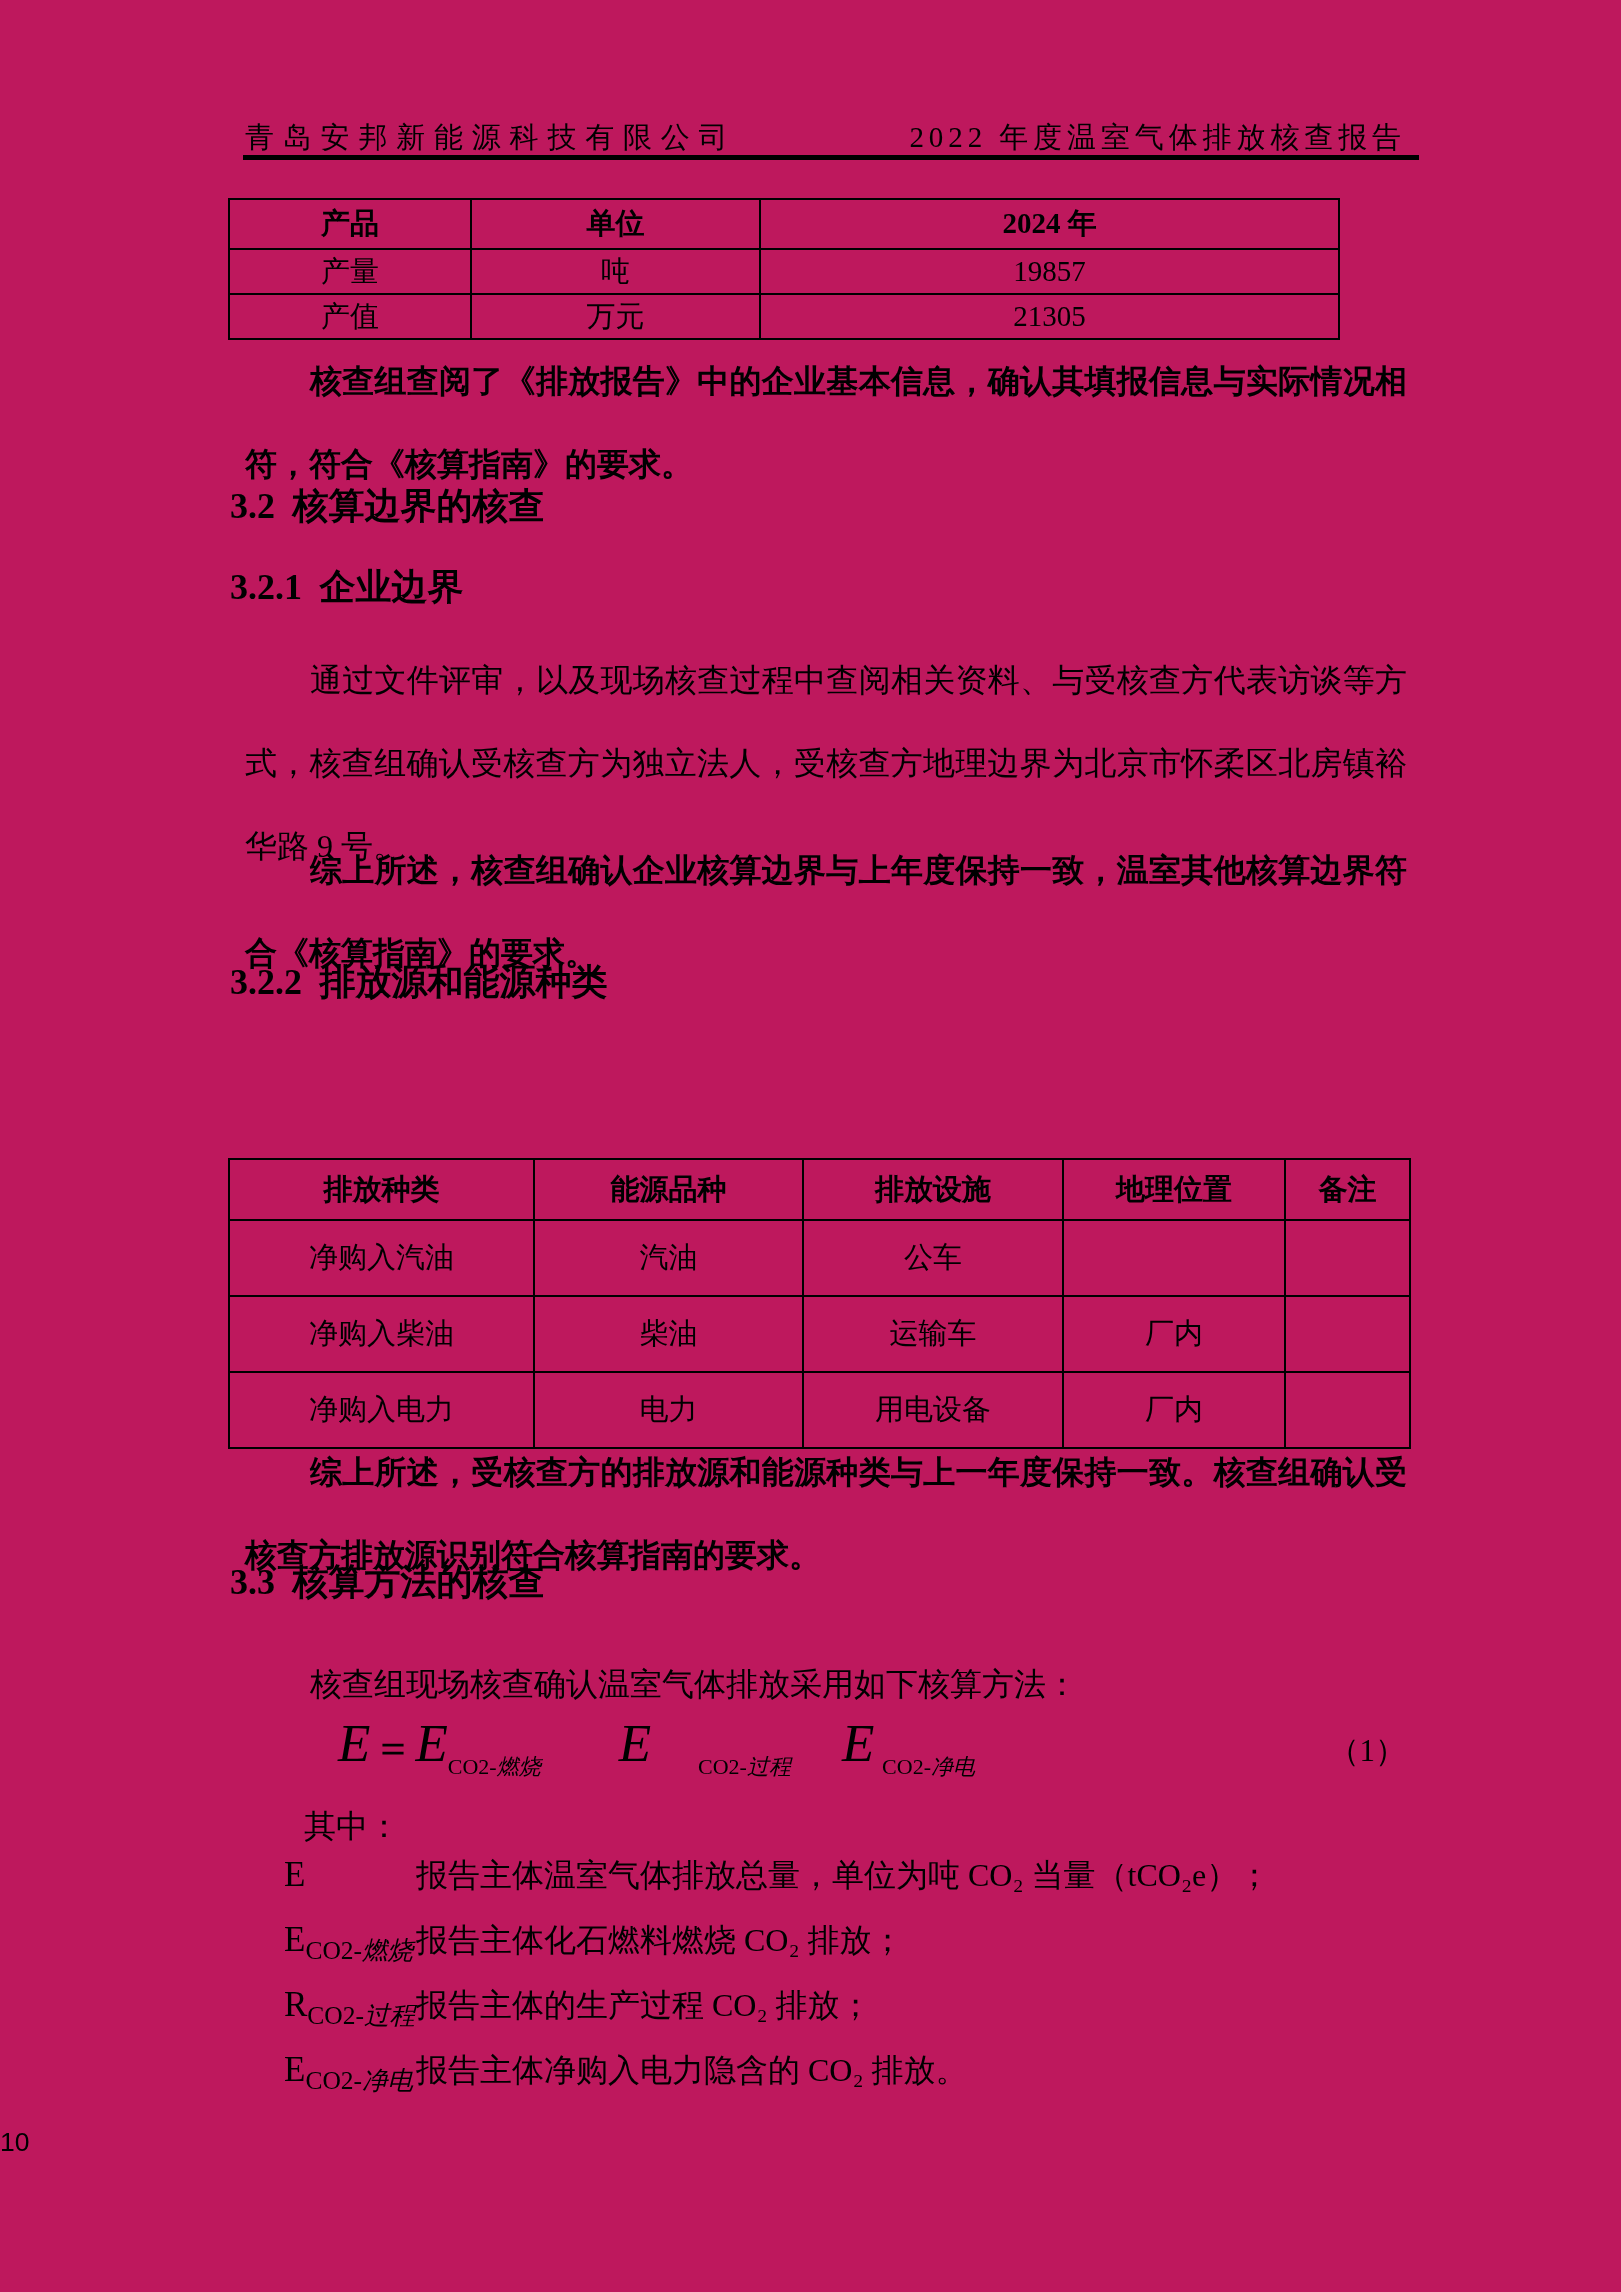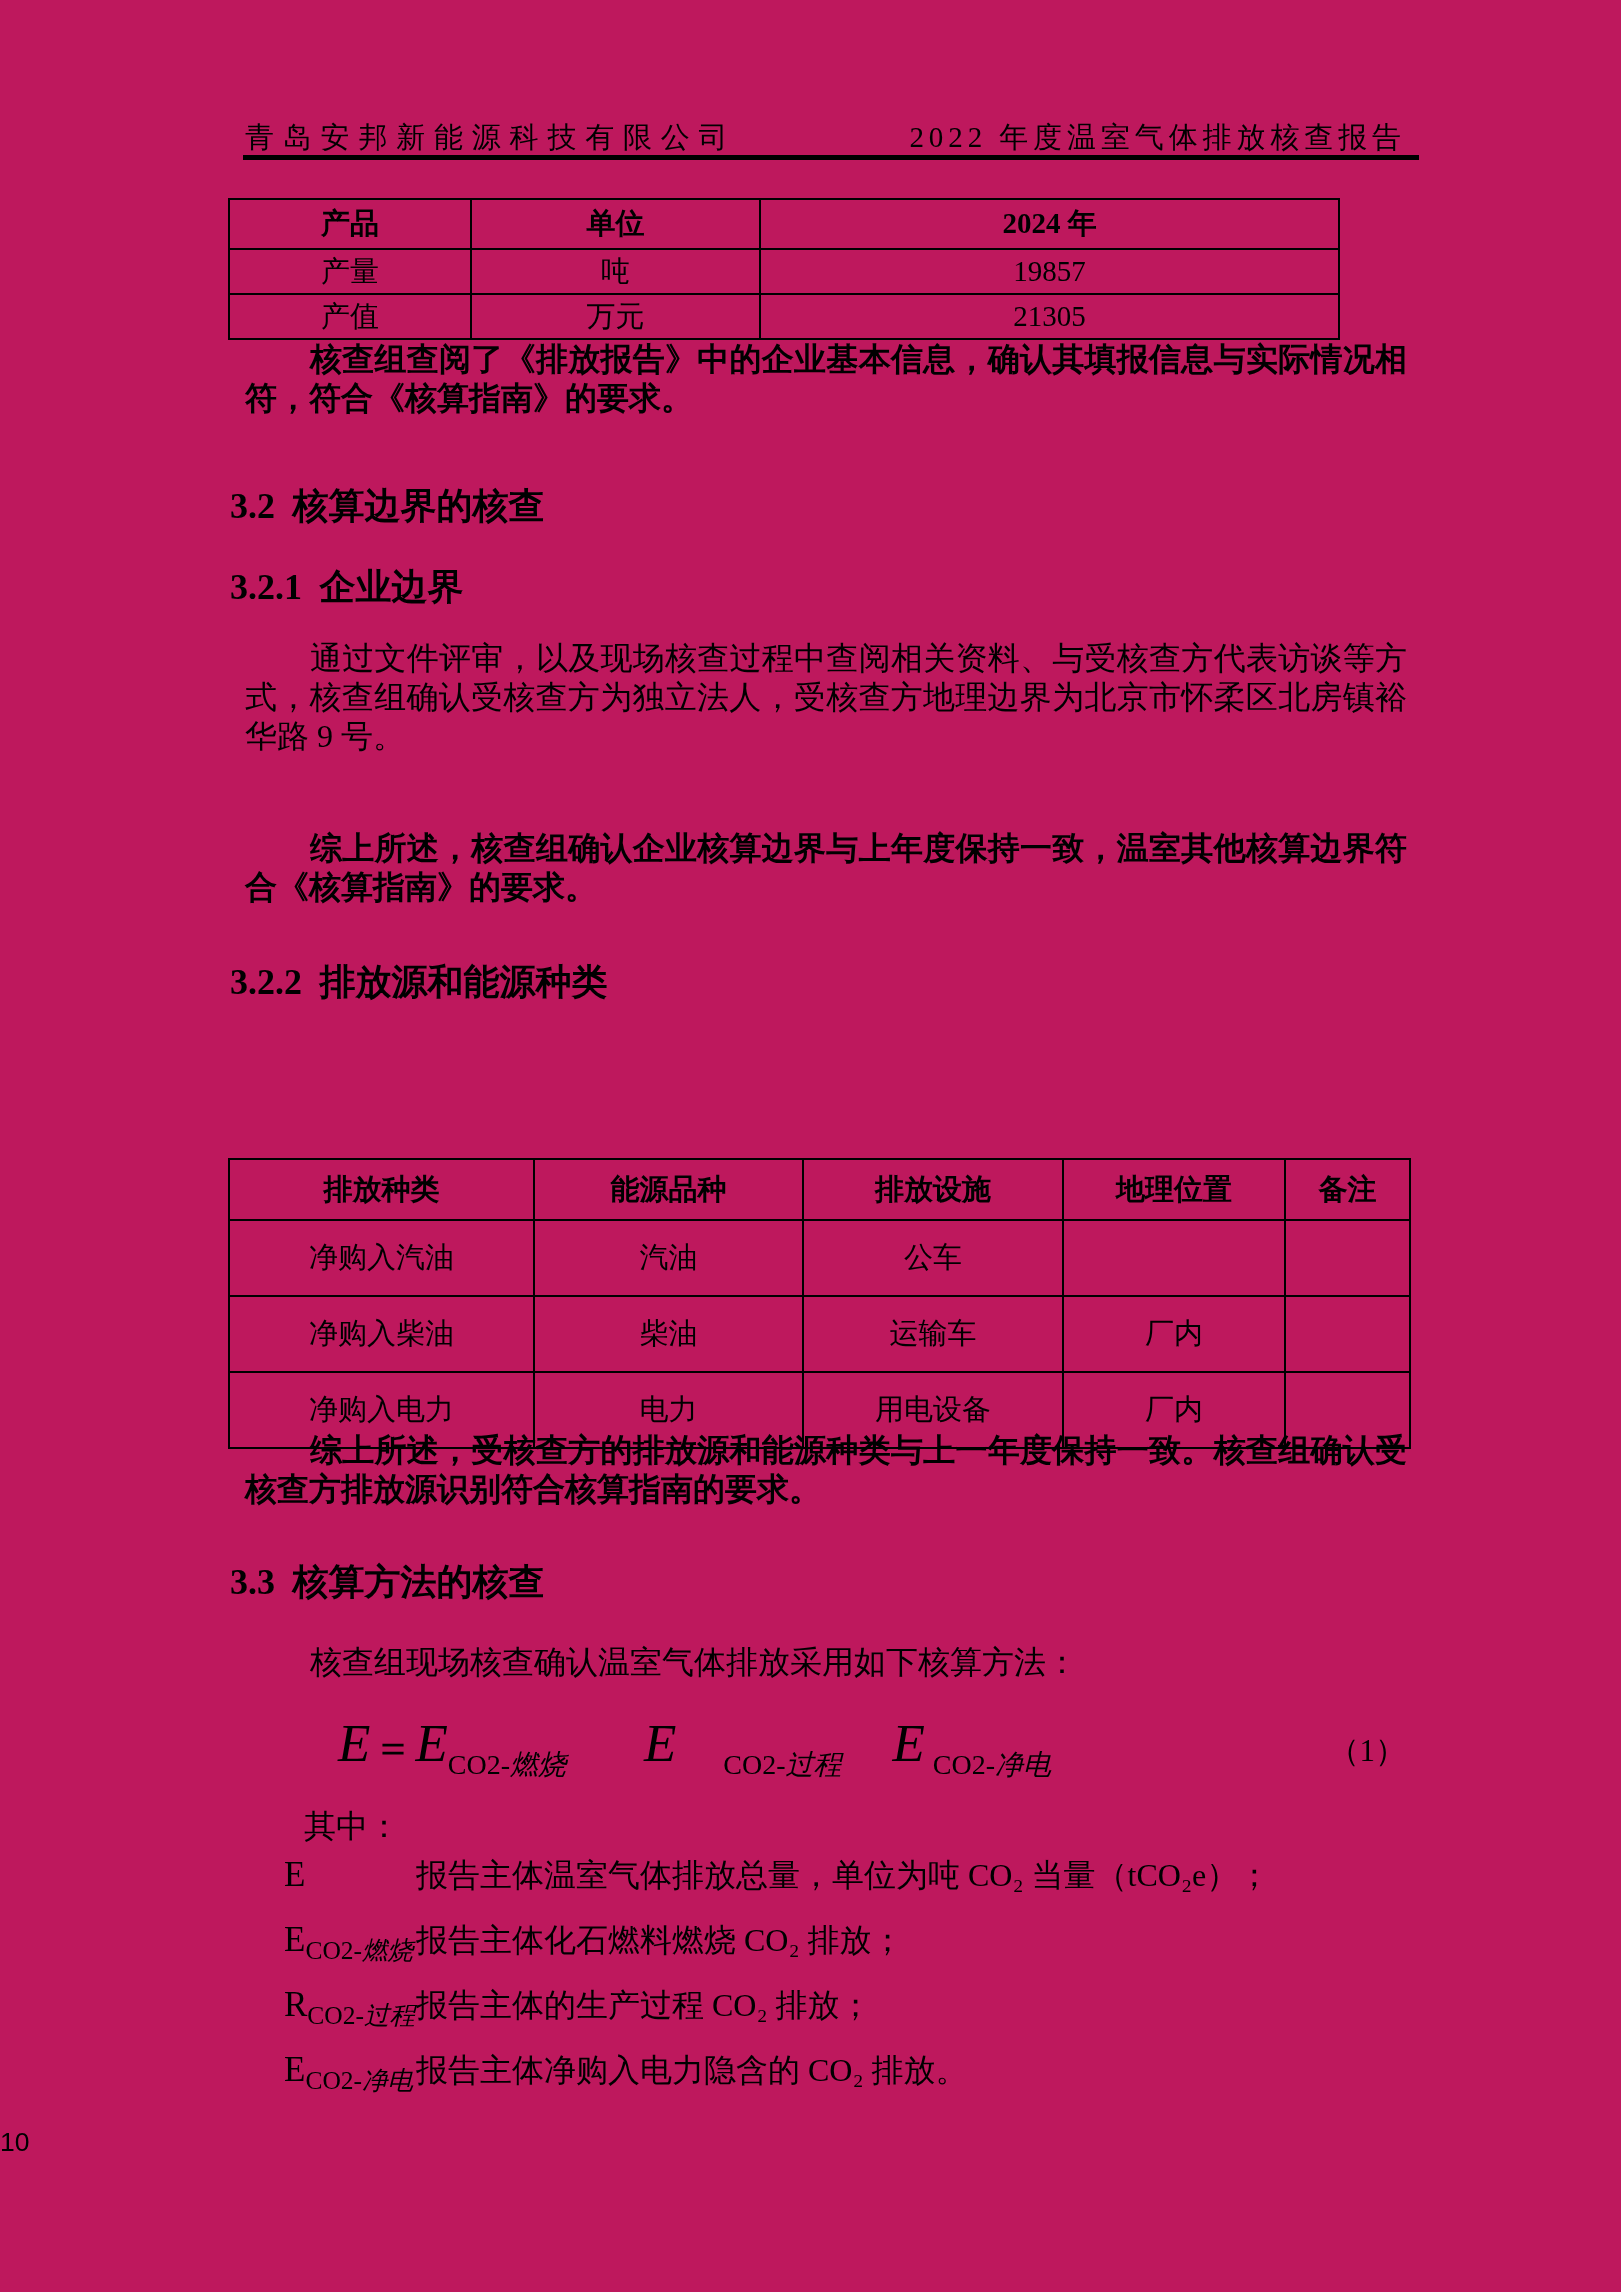--- a/index.html
+++ b/index.html
@@ -27,21 +27,21 @@
   }
   .hdr-rule {
     left:243px; top:155px;
     width:1176px; height:4.9px;
     background:#000;
   }
 
   
   .para {
     left:245px; width:1162px;
-    font-size:32px; line-height:39px;
+    font-size:32px; line-height:83px;
     text-align:justify; text-indent:65px;
     margin:0;
   }
   .para.bold { font-weight:700; }
 
   
   .sec-h {
     left:230px;
     font-size:36px; font-weight:700;
     white-space:nowrap;
@@ -71,21 +71,21 @@
   #emission-table tr.hdr { height:61px;padding-left:25px; }
 
   
   .formula {
     left:338px; top:1713px; width:1068px;
     display:flex; align-items:baseline;
     white-space:nowrap;
   }
   .fE { font-style:italic; font-size:53px; font-family:"Liberation Serif","DejaVu Serif",serif; }
   .fEq { font-style:normal; font-size:41px; padding:0 2px; }
-  .fsub { font-size:28px; position:relative; top:12.7px; }
+  .fsub { font-size:22px; position:relative; top:12.7px; }
   .fsub .rom { font-style:normal; }
   .fsub .ita { font-style:italic; }
   .gap1 { width:78px; }
   .gap2 { width:47px; }
   .gap3 { width:51px; }
   .gap4 { width:7.8px; }
   .f-num { margin-left:auto; font-size:31px; font-style:normal; }
 
   .where { left:304px; top:1805px; font-size:32px; }
 

